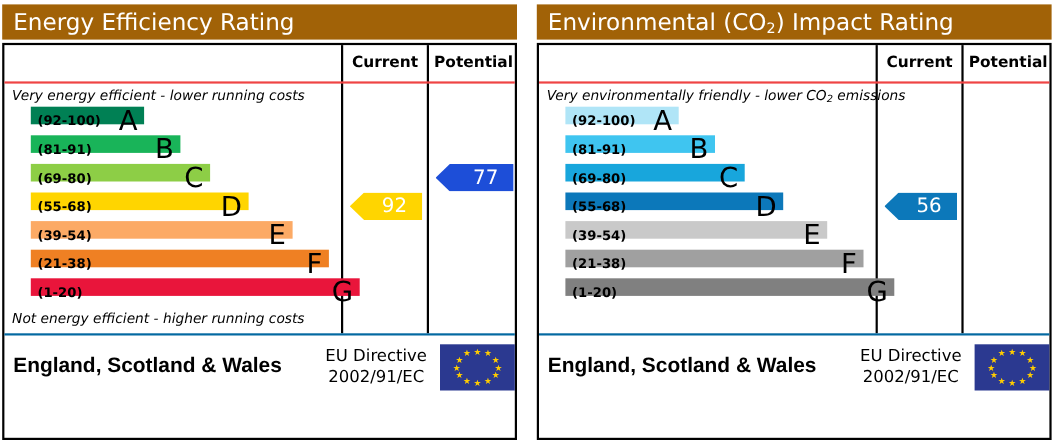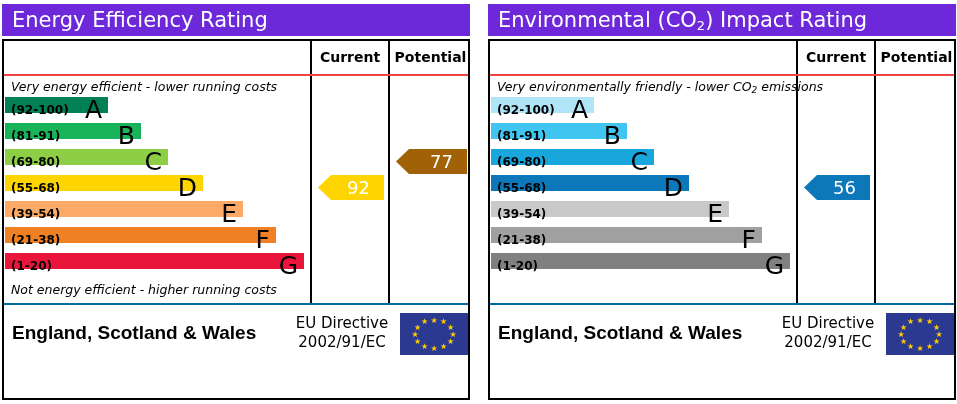--- a/index.html
+++ b/index.html
@@ -28,21 +28,21 @@
   .epc.left  { left: 0px; }
   .epc.right { left: 486px; }
 
   
   .title-bar {
     position: absolute;
     left: 2px;
     top: 4px;
     right: 1px;
     height: 32px;
-    background: #6d28d9;
+    background: #a16207;
     color: #ffffff;
     font-size: 21px;
     line-height: 32px;
     padding-left: 10px;
     box-sizing: border-box;
     white-space: nowrap;
     overflow: hidden;
     font-weight: 400;
   }
   .title-bar sub {
@@ -126,21 +126,21 @@
     width: 306px;
     height: 182px;
   }
   .band-row {
     position: relative;
     height: 26px;
     margin: 0;
   }
   .band {
     position: absolute;
-    left: 1px;
+    left: 24px;
     top: 0px;
     height: 16px;
     box-sizing: border-box;
   }
   .band-range {
     position: absolute;
     left: 6px;
     top: 0;
     height: 25px;
     line-height: 26px;
@@ -291,21 +291,21 @@
         </div>
         <div class="band-row">
           <div class="band" style="background: rgb(233, 21, 59); width: 299px;">
             <span class="band-range">(1-20)</span>
             <span class="band-letter">G</span>
           </div>
         </div>
       </div>
 
       <div class="arrow current" style="background: rgb(255, 213, 0); top: 134px;">92</div>
-      <div class="arrow potential" style="background: #a16207; top: 108px;">77</div>
+      <div class="arrow potential" style="background: #1d4ed8; top: 108px;">77</div>
 
       <div class="cap bottom">Not energy efficient - higher running costs</div>
 
       <div class="footer">
         <div class="footer-region">England, Scotland &amp; Wales</div>
         <div class="footer-directive">
           <div>EU Directive</div>
           <div>2002/91/EC</div>
         </div>
         <div class="eu-flag" style="background: rgb(43, 57, 144);">

